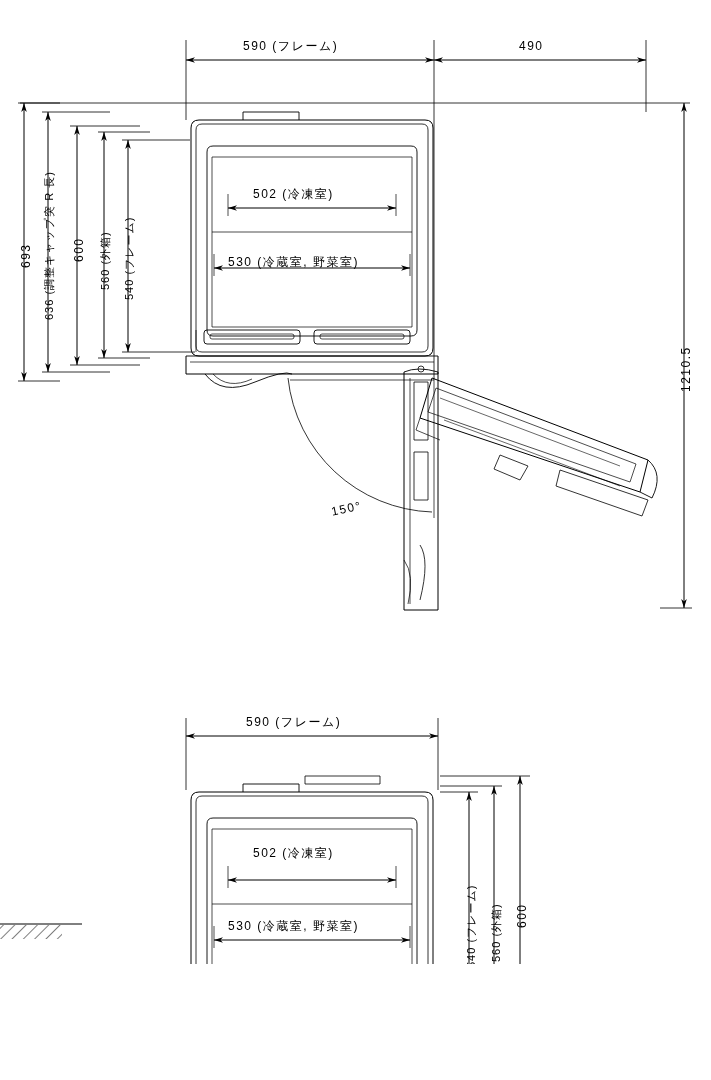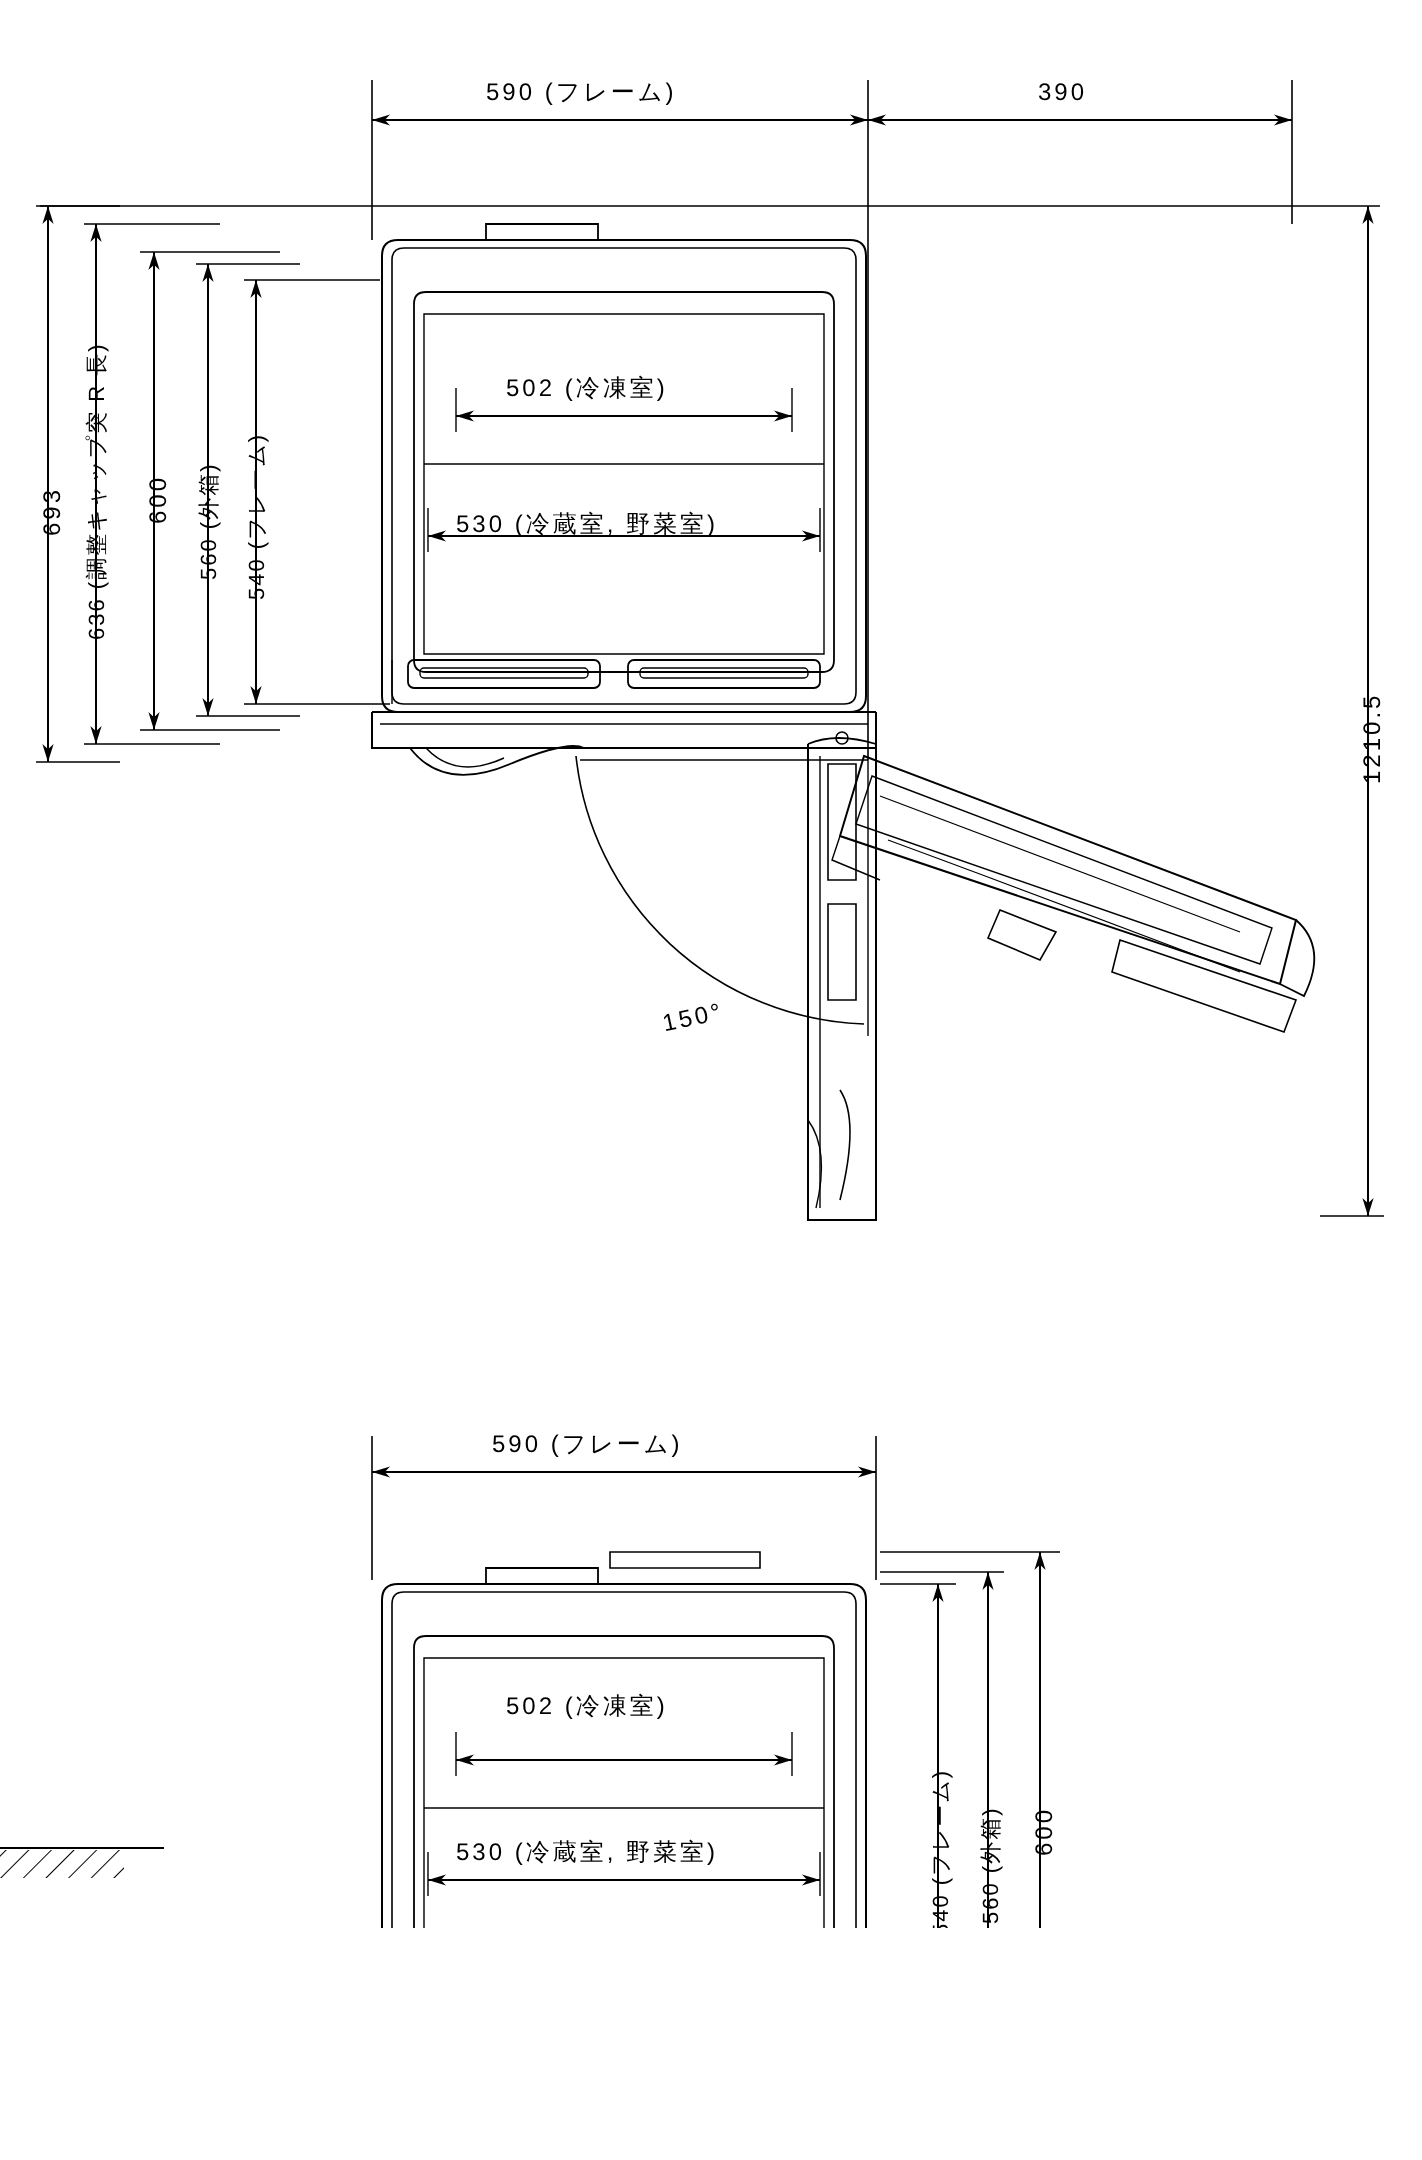--- a/index.html
+++ b/index.html
@@ -194,21 +194,21 @@
       <line x1="440" y1="1022" x2="502" y2="1022" stroke-width="0.8"></line>
       <line x1="440" y1="776" x2="530" y2="776" stroke-width="0.8"></line>
       <line x1="440" y1="1028" x2="530" y2="1028" stroke-width="0.8"></line>
 
       <line x1="0" y1="924" x2="82" y2="924" stroke-width="1"></line>
       <rect x="0" y="925" width="62" height="14" fill="url(#hatch)" stroke="none"></rect>
     </g>
   </svg>
 
   <div class="dimtext" style="left:243px; top:40px;">590 (フレーム)</div>
-  <div class="dimtext" style="left:519px; top:40px;">390</div>
+  <div class="dimtext" style="left:519px; top:40px;">490</div>
 
   <div class="dimtext vert" style="left:20px; top:268px;">693</div>
   <div class="dimtext vert small" style="left:44px; top:320px;">636 (調整キャップ突 R 長)</div>
   <div class="dimtext vert" style="left:73px; top:262px;">600</div>
   <div class="dimtext vert small" style="left:100px; top:290px;">560 (外箱)</div>
   <div class="dimtext vert small" style="left:124px; top:300px;">540 (フレーム)</div>
 
   <div class="dimtext" style="left:253px; top:188px;">502 (冷凍室)</div>
   <div class="dimtext" style="left:228px; top:256px;">530 (冷蔵室, 野菜室)</div>
 

